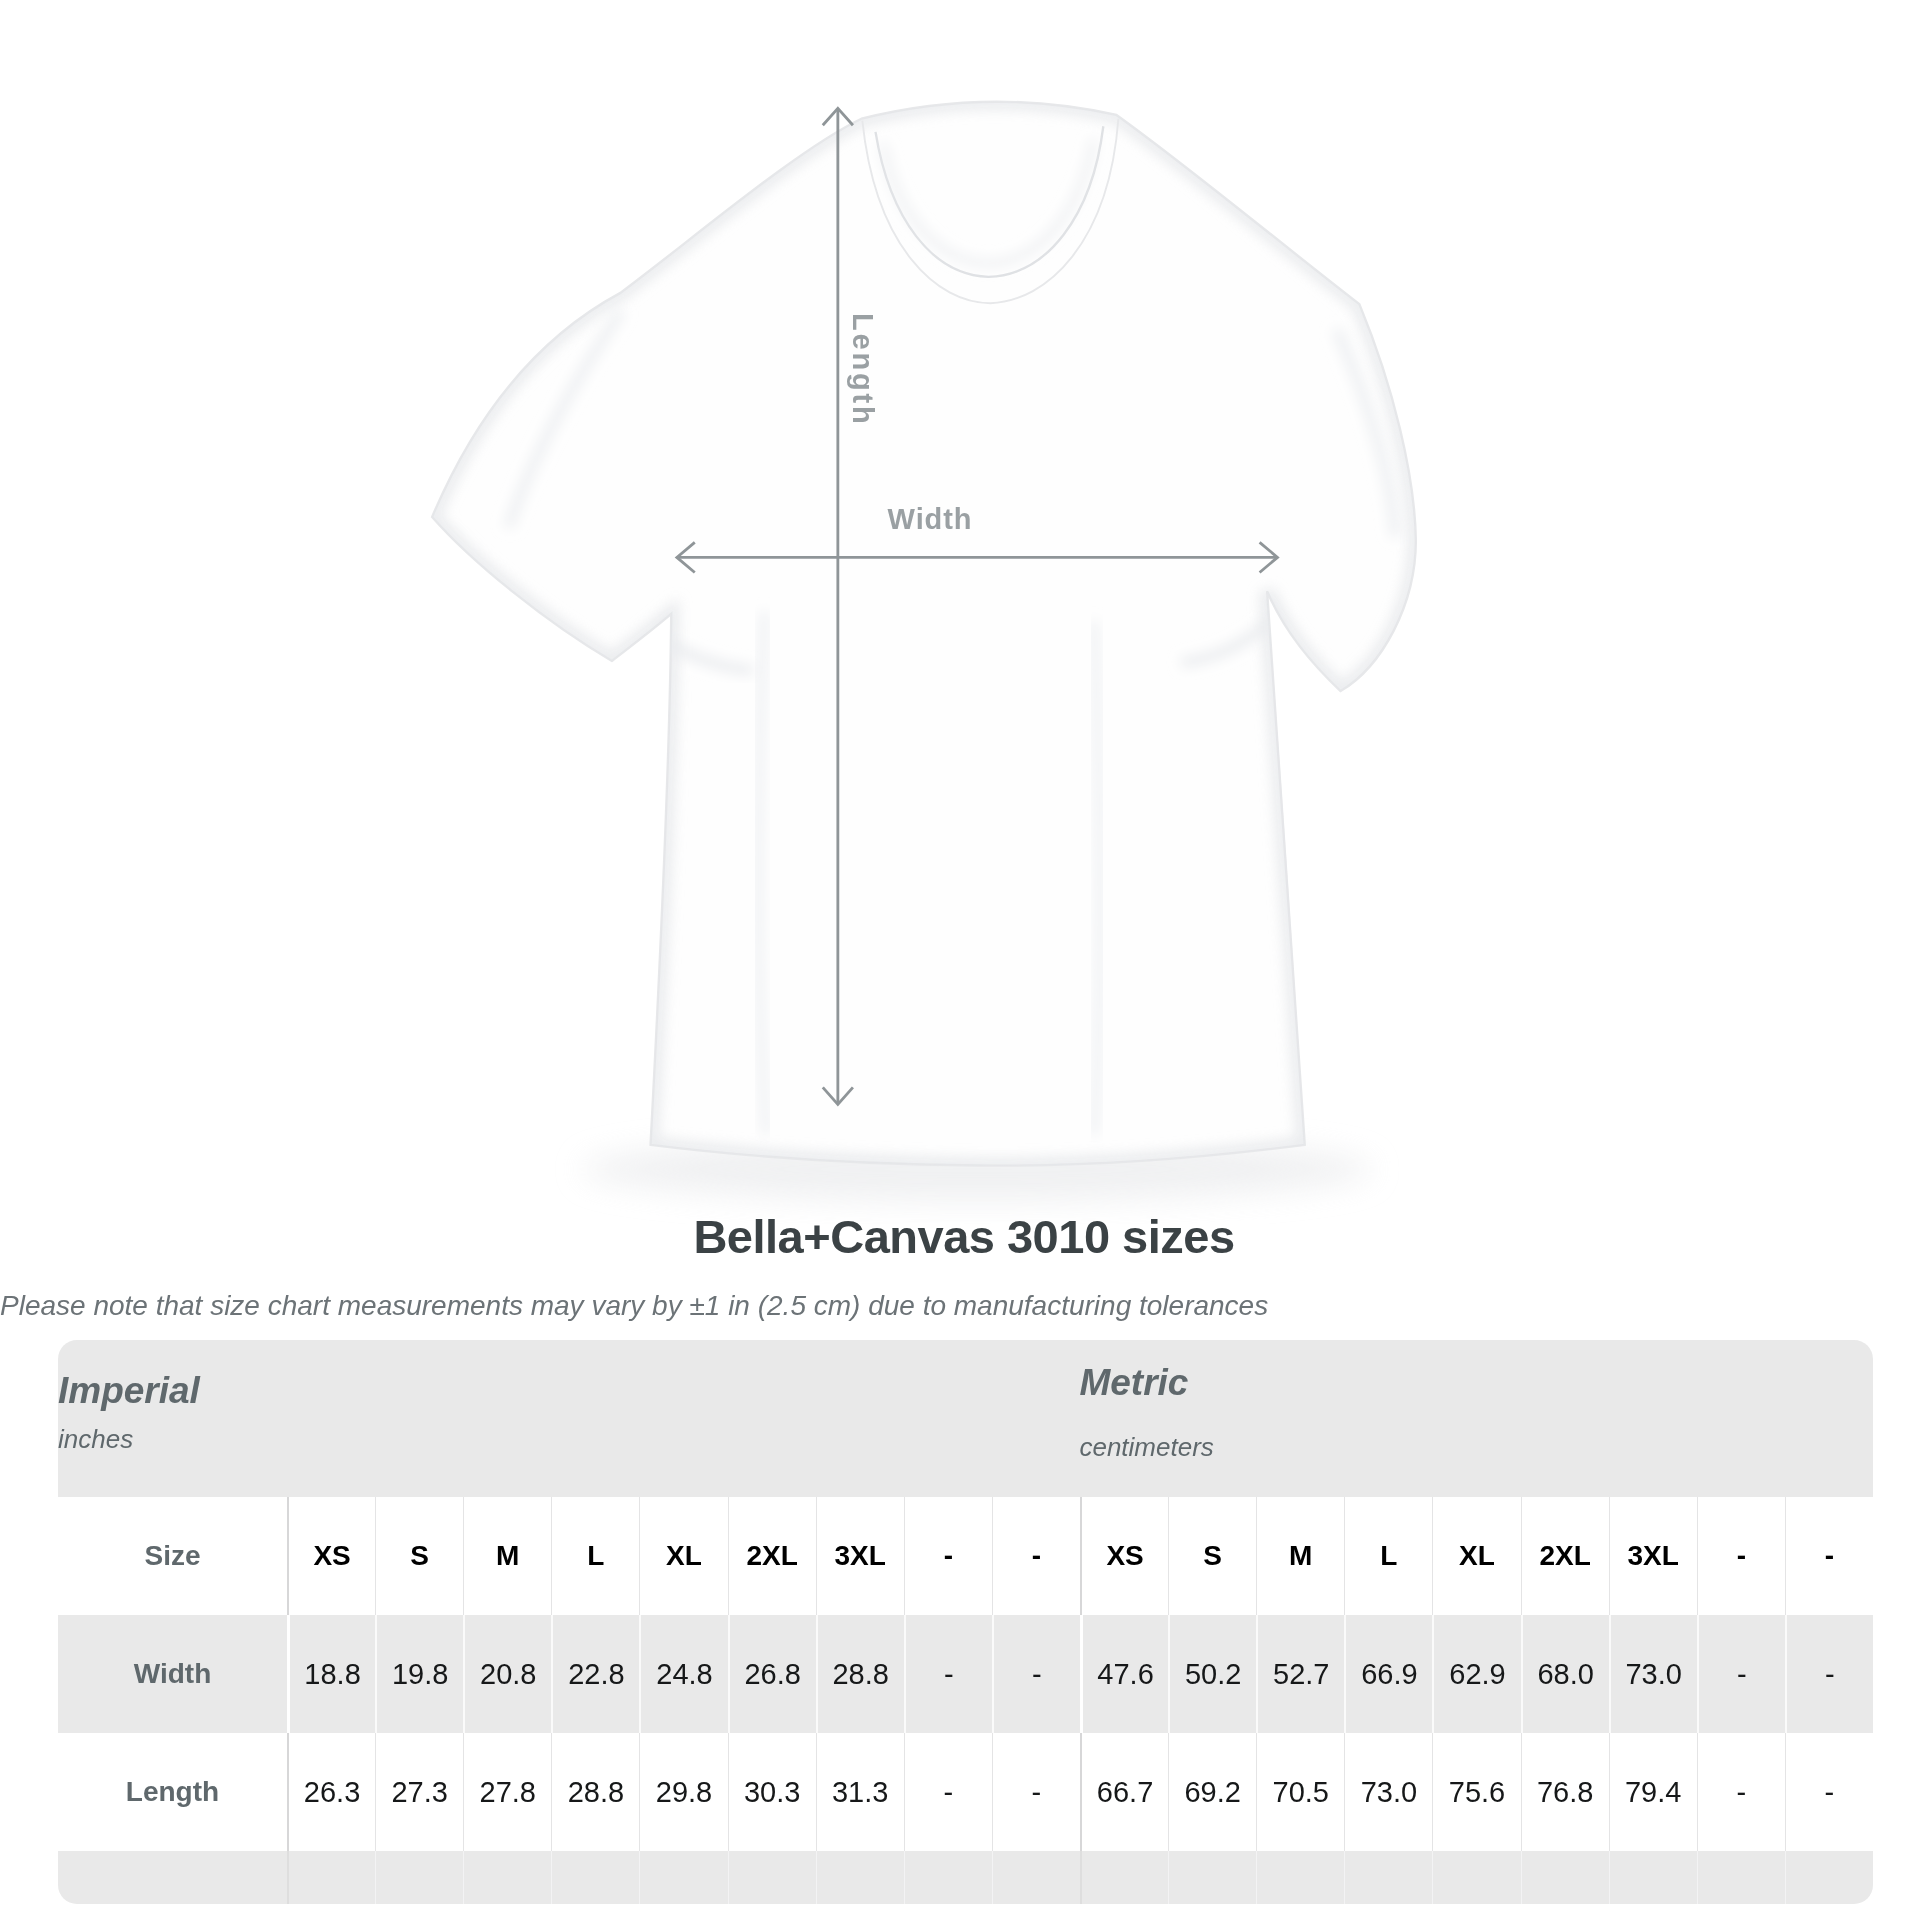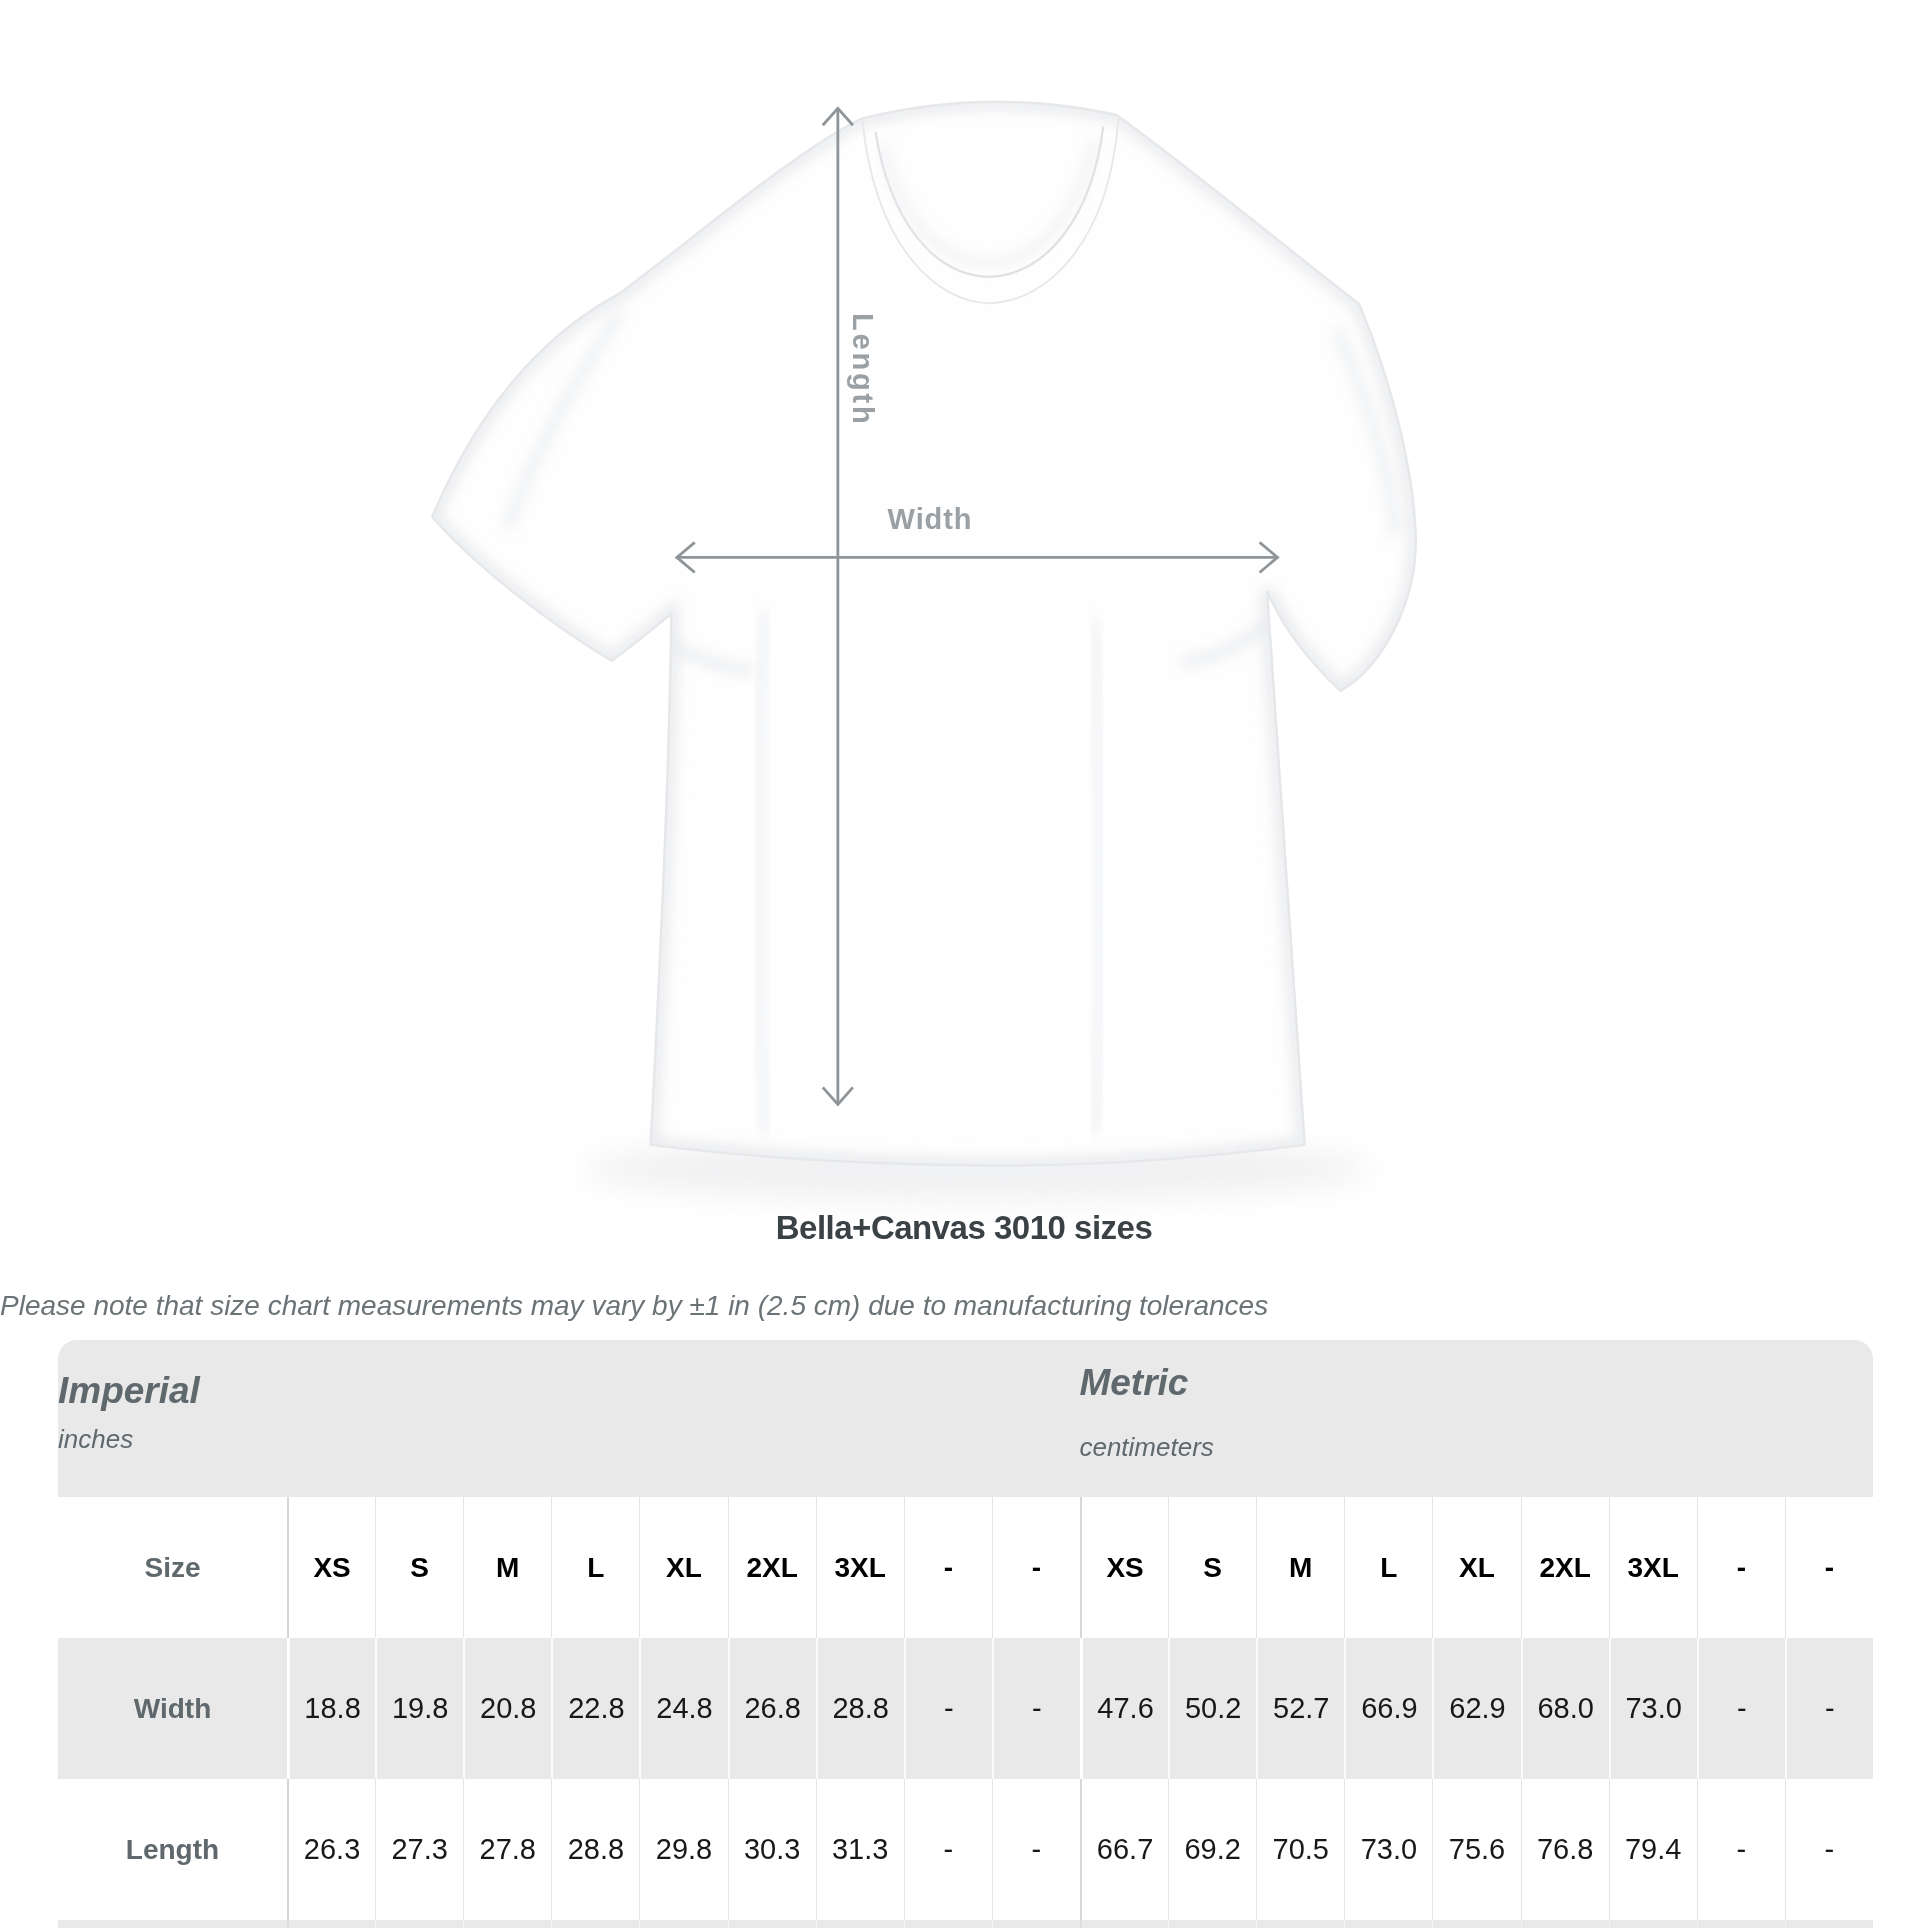--- a/index.html
+++ b/index.html
@@ -15,37 +15,37 @@
     writing-mode:vertical-lr;
     font-size:29px;font-weight:bold;color:#9aa0a3;letter-spacing:2.8px;
   }
   .width-label{
     position:absolute;left:836px;top:503px;width:188px;text-align:center;
     font-size:29px;font-weight:bold;color:#9aa0a3;letter-spacing:0.9px;
   }
   
   .title{
     position:absolute;left:0;top:1209px;width:1928px;margin:0;text-align:center;
-    font-size:33px;font-weight:bold;color:#3b4245;letter-spacing:-0.5px;
+    font-size:47px;font-weight:bold;color:#3b4245;letter-spacing:-0.5px;
   }
   .subtitle{
     position:absolute;left:0;top:1290px;width:1928px;margin:0;
     font-size:28px;font-style:italic;color:#6c7377;
   }
   
   .size-table{position:absolute;left:58px;top:1340px;width:1815px;}
   .thead{
     display:flex;height:157px;background:#e9e9e9;border-radius:19px 19px 0 0;
   }
   .thead .half{display:flex;flex-direction:column;justify-content:center;gap:11.3px;transform:translateY(-5.6px);}
   .thead .half.left{width:1022px;}
   .thead .half.right{width:794px;gap:28px;}
   .unit-title{font-size:37px;font-weight:bold;font-style:italic;color:#5f686c;}
   .unit-sub{font-size:26px;font-style:italic;color:#5f686c;}
-  .grid-row{display:grid;grid-template-columns:229px repeat(18,1fr);height:141px;}
+  .grid-row{display:grid;grid-template-columns:229px repeat(18,1fr);height:118px;}
   .grid-row.w{background:#ffffff;}
   .grid-row.g{background:#e9e9e9;}
   .grid-row.f{height:53px;background:#e9e9e9;border-radius:0 0 19px 19px;}
   .cell{display:flex;align-items:center;justify-content:center;}
   .cell.lab{font-size:28px;font-weight:bold;color:#5f686c;}
   .cell.head{font-size:28px;font-weight:bold;color:#000000;}
   .cell.val{font-size:29px;color:#161819;}
   
   .grid-row.w .cell + .cell{border-left:1.9px solid #e4e4e5;}
   .grid-row.w .cell.bs{border-left:2.8px solid #d7d7d8;}

